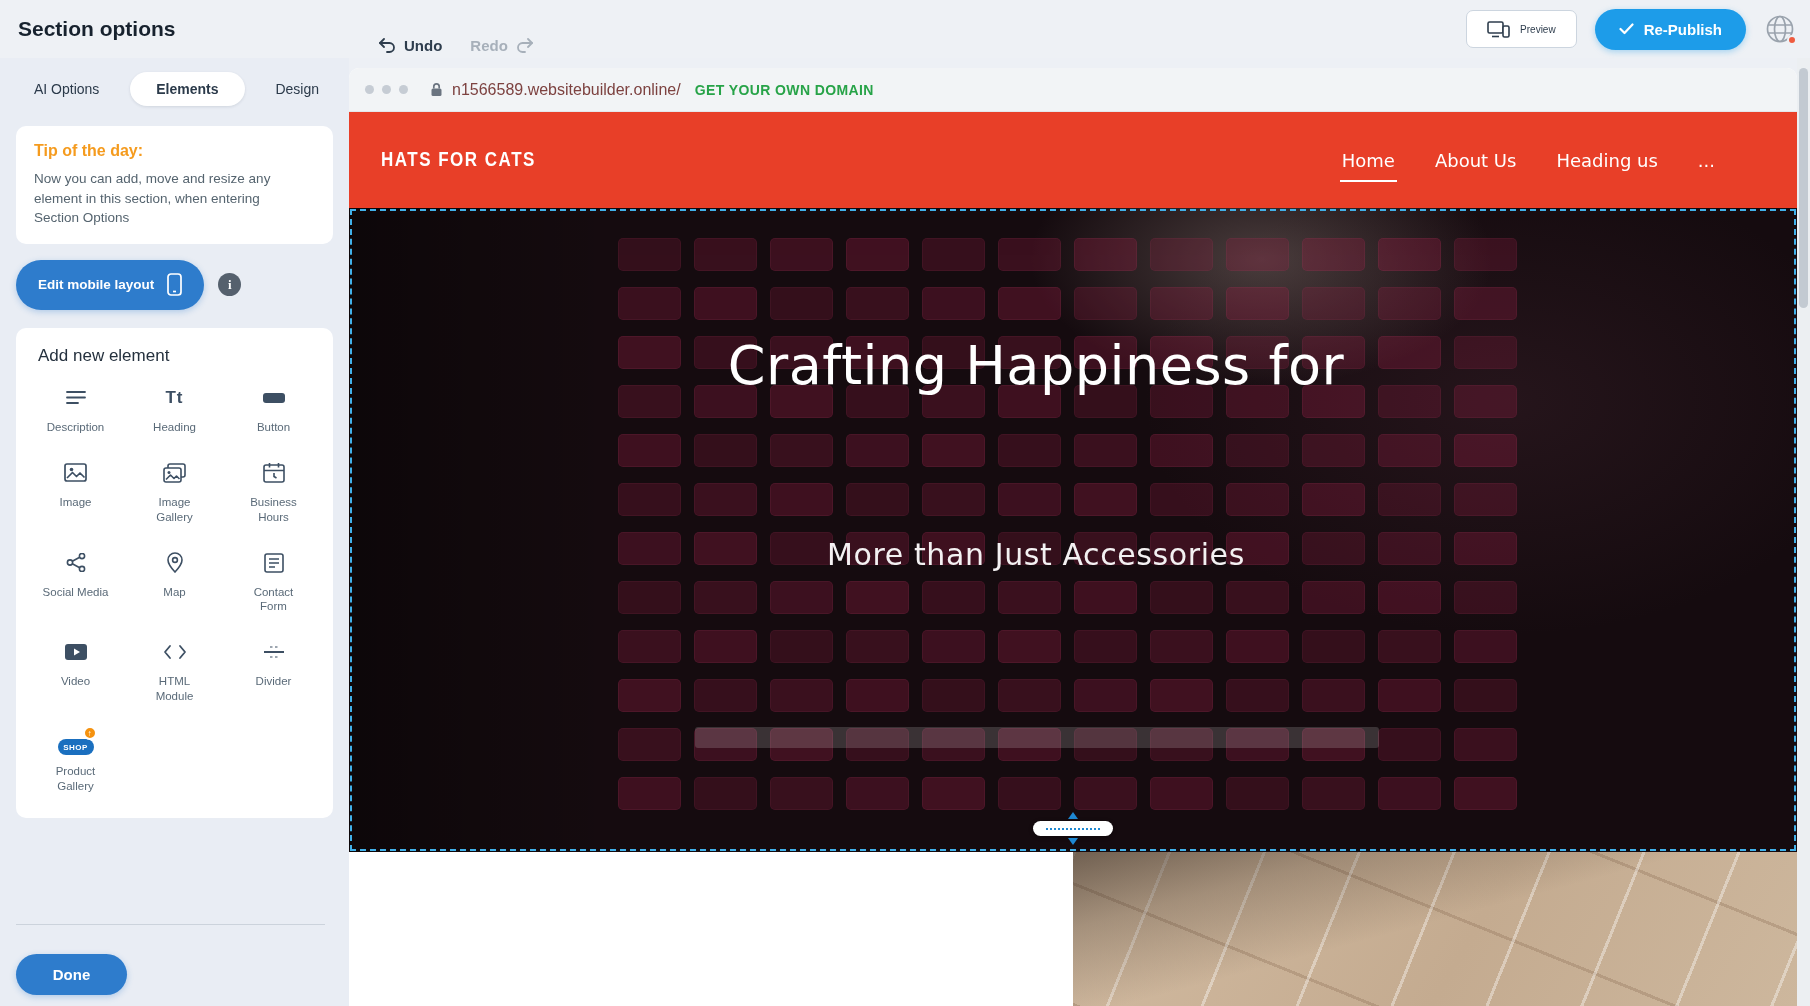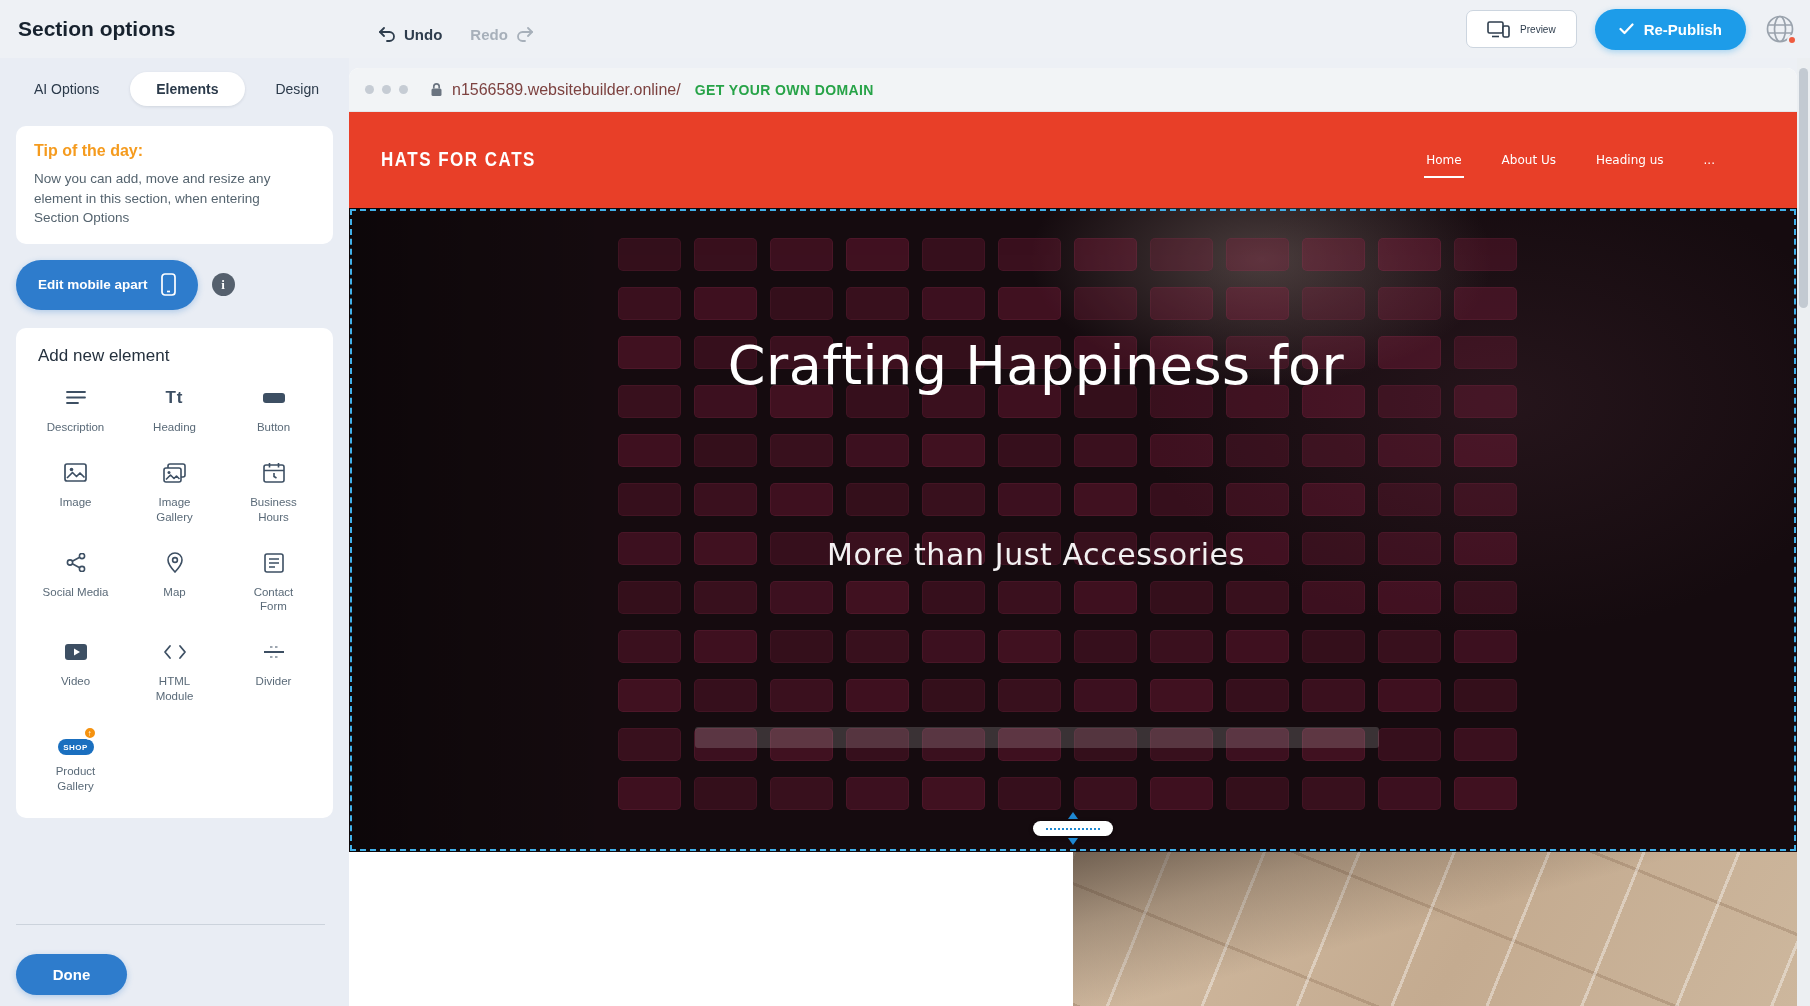--- a/index.html
+++ b/index.html
@@ -2,21 +2,21 @@
 <html><head>
 <meta charset="utf-8">
 <style>
   * { margin:0; padding:0; box-sizing:border-box; }
   html,body { width:1810px; height:1006px; overflow:hidden; }
   body { font-family:"Liberation Sans", sans-serif; background:#edf0f5; position:relative; color:#25313e; }
 
   
   .topbar { position:absolute; top:0; left:0; width:1810px; height:58px; background:#eef1f5; z-index:30; }
   .topbar-title { position:absolute; left:18px; top:17px; font-size:21px; font-weight:bold; color:#17222e; }
-  .undo-redo { position:absolute; left:378px; top:5px; height:58px; display:flex; align-items:center; gap:28px; }
+  .undo-redo { position:absolute; left:378px; top:16px; height:58px; display:flex; align-items:center; gap:28px; }
   .ur-btn { display:flex; align-items:center; gap:8px; font-size:15px; font-weight:bold; cursor:pointer; }
   .undo-btn { color:#2e3d4d; }
   .redo-btn { color:#a7b0ba; }
   .topbar-right { position:absolute; right:14px; top:0; height:58px; display:flex; align-items:center; gap:18px; }
   .btn-preview { display:flex; align-items:center; gap:10px; background:#fff; border:1px solid #ccd5df; border-radius:7px; height:38px; padding:0 20px; font-size:10px; color:#2e3d4d; cursor:pointer; }
   .btn-republish { display:flex; align-items:center; gap:10px; background:#1d9ce9; border:none; border-radius:21px; height:41px; padding:0 24px; font-size:15px; font-weight:bold; color:#fff; cursor:pointer; box-shadow:0 2px 6px rgba(29,156,233,.35); }
   .globe-btn { position:relative; width:32px; height:32px; cursor:pointer; }
   .globe-dot { position:absolute; right:-1px; bottom:0; width:10px; height:10px; border-radius:50%; background:#ef5b3e; border:2px solid #eef1f5; }
 
   
@@ -48,21 +48,21 @@
   .browser-window { position:absolute; top:10px; left:0; right:0; bottom:0; background:#fff; border-radius:10px 10px 0 0; overflow:hidden; }
   .browser-bar { position:absolute; top:0; left:0; right:0; height:44px; background:#f2f4f6; border-bottom:1px solid #e4e7ea; display:flex; align-items:center; padding:0 16px; }
   .dots { display:flex; gap:8px; margin-right:22px; }
   .dot { width:9px; height:9px; border-radius:50%; background:#c6ccd4; }
   .url-text { font-size:16px; color:#7d4240; margin-left:9px; }
   .domain-link { font-size:14px; font-weight:bold; color:#27a348; letter-spacing:.4px; margin-left:14px; cursor:pointer; }
 
   .site-header { position:absolute; top:44px; left:0; right:0; height:96px; background:#e83f28; display:flex; align-items:center; padding:0 32px; z-index:3; }
   .logo { color:#fff; font-weight:bold; font-size:17px; letter-spacing:1.5px; transform:scaleY(1.15); }
   .site-nav { margin-left:auto; display:flex; align-items:center; gap:40px; padding-right:50px; }
-  .nav-item { color:#fff; font-size:12px; cursor:pointer; position:relative; font-family:"DejaVu Sans","Liberation Sans",sans-serif; }
+  .nav-item { color:#fff; font-size:18px; cursor:pointer; position:relative; font-family:"DejaVu Sans","Liberation Sans",sans-serif; }
   .nav-item.active::after { content:""; position:absolute; left:-2px; right:-2px; bottom:-11px; height:2px; background:#fff; }
 
   
   .hero { position:absolute; top:140px; left:0; width:1448px; height:644px; overflow:hidden;
     background:
       radial-gradient(ellipse 330px 180px at 63% 8%, rgba(145,128,122,.42), transparent 70%),
       radial-gradient(ellipse 560px 360px at 80% 30%, rgba(95,55,70,.22), transparent 65%),
       linear-gradient(90deg, rgba(0,0,0,.4), transparent 18%),
       #150b0f; }
   .hero-tiles { position:absolute; left:269px; top:30px; width:916px; height:592px; display:flex; flex-wrap:wrap; gap:16px 13px; align-content:flex-start; }
@@ -159,21 +159,21 @@
       <span class="tab">Design</span>
     </div>
 
     <div class="tip-card">
       <div class="tip-title">Tip of the day:</div>
       <div class="tip-body">Now you can add, move and resize any element in this section, when entering Section Options</div>
     </div>
 
     <div class="mobile-row">
       <button class="btn-mobile">
-        <span>Edit mobile apart</span>
+        <span>Edit mobile layout</span>
         <span>
           <svg width="15" height="23" viewBox="0 0 15 23" fill="none" stroke="#fff" stroke-width="1.7">
               <rect x="1" y="1" width="13" height="21" rx="3"></rect>
               <path d="M6 18.5 h3"></path>
             </svg>
         </span>
       </button>
       <span class="info-dot">i</span>
     </div>
 

